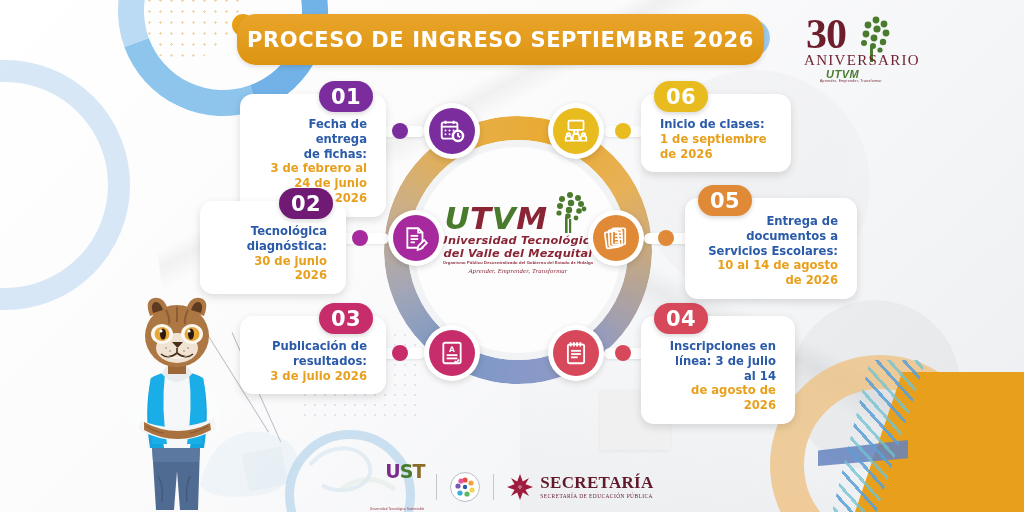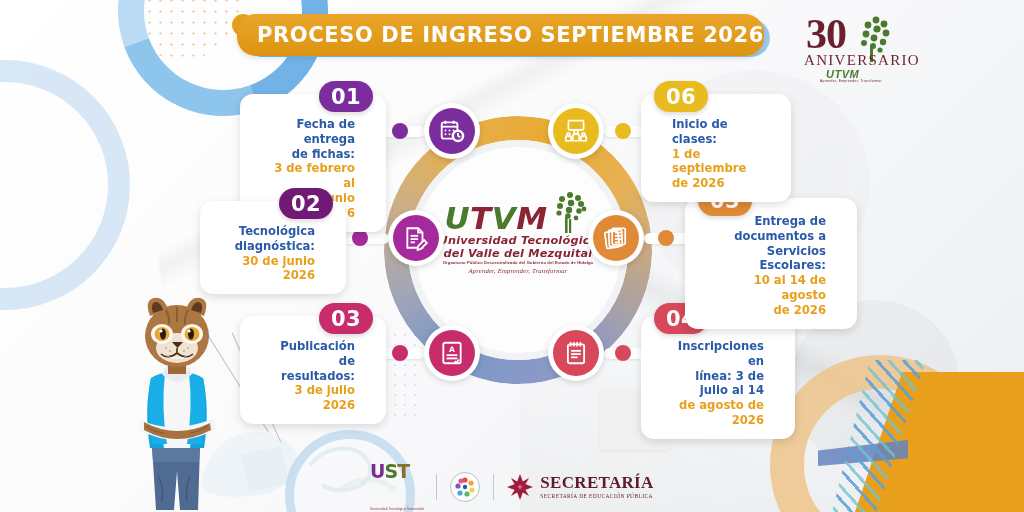--- a/index.html
+++ b/index.html
@@ -126,24 +126,24 @@
   .title-wrap {
     position: absolute; left: 237px; top: 14px;
     width: 527px; height: 38px;
   }
   .title-shadow {
     position: absolute; left: 6px; top: 5px; width: 527px; height: 38px;
     border-radius: 19px;
     background: linear-gradient(90deg,#7fb7e4,#9ec9ec);
   }
   .title-pill {
-    position: absolute; left: 0; top: 0; width: 527px; height: 42px;
+    position: absolute; left: 0; top: 0; width: 527px; height: 51px;
     border-radius: 19px;
     background: linear-gradient(180deg,#e9a52a,#dd9412);
-    display: flex; align-items: center; justify-content: flex-end;
+    display: flex; align-items: center; justify-content: center;
     box-shadow: 0 2px 5px rgba(0,0,0,0.12);
   }
   .title-text {
     color: #ffffff;
     font-size: 21px;
     font-weight: bold;
     letter-spacing: 0.6px;
     font-family: "DejaVu Sans", sans-serif;
     white-space: nowrap;
   }
@@ -238,21 +238,21 @@
   .conn-dot {
     position: absolute; width: 16px; height: 16px; border-radius: 50%;
   }
 
   
   .card {
     position: absolute;
     background: #ffffff;
     border-radius: 13px;
     box-shadow: 0 3px 9px rgba(0,0,0,0.13);
-    padding: 13px 31px 11px;
+    padding: 13px 19px 11px;
   }
   .badge {
     position: absolute; top: -13px;
     width: 54px; height: 31px; border-radius: 16px;
     display: flex; align-items: center; justify-content: center;
     color: #ffffff; font-family: "DejaVu Sans", sans-serif;
     font-size: 21px; font-weight: bold; letter-spacing: .5px;
     box-shadow: 0 2px 5px rgba(0,0,0,0.16);
   }
   .card-head {
@@ -268,21 +268,21 @@
 
   
   .mascot { position: absolute; left: 118px; top: 296px; width: 118px; height: 216px; }
 
   
   .footer {
     position: absolute; left: 370px; top: 462px;
     display: flex; align-items: center; gap: 12px;
   }
   .f-sep { width: 1px; height: 26px; background: #c3c6cc; }
-  .ust-wrap { display: flex; flex-direction: column; align-items: flex-start; gap: 24px; }
+  .ust-wrap { display: flex; flex-direction: column; align-items: flex-end; gap: 24px; }
   .ust-text {
     font-family: "DejaVu Sans", sans-serif; font-size: 19px; font-weight: bold;
     letter-spacing: -1px; line-height: 1;
   }
   .ust-u { color: #7b2d8e; } .ust-s { color: #4a7a2c; } .ust-t { color: #8a6d2a; }
   .ust-sub { font-size: 2.9px; color: #8a2535; margin-top: 2px; letter-spacing: .2px; }
   .edu-wrap { display: flex; align-items: center; gap: 6px; }
   .edu-text-main {
     font-family: "Liberation Serif", serif;
     font-size: 17px; font-weight: bold; color: #611a2b; letter-spacing: .3px; line-height: 1;

